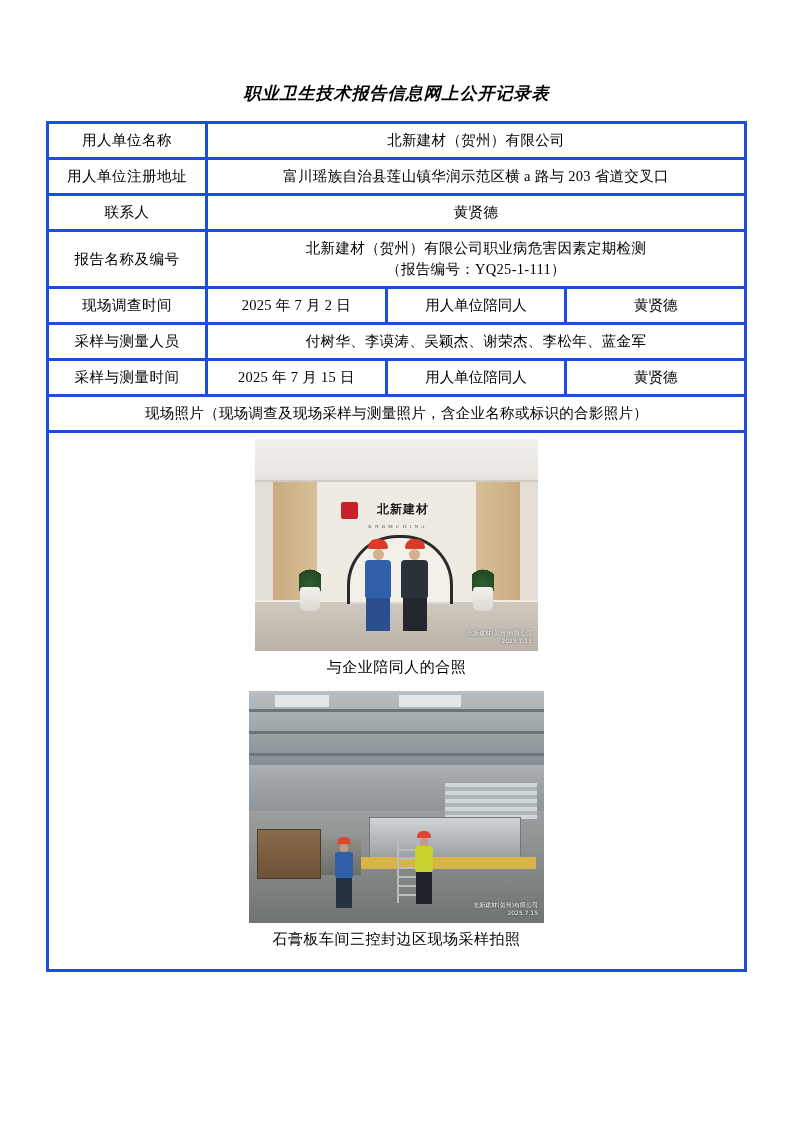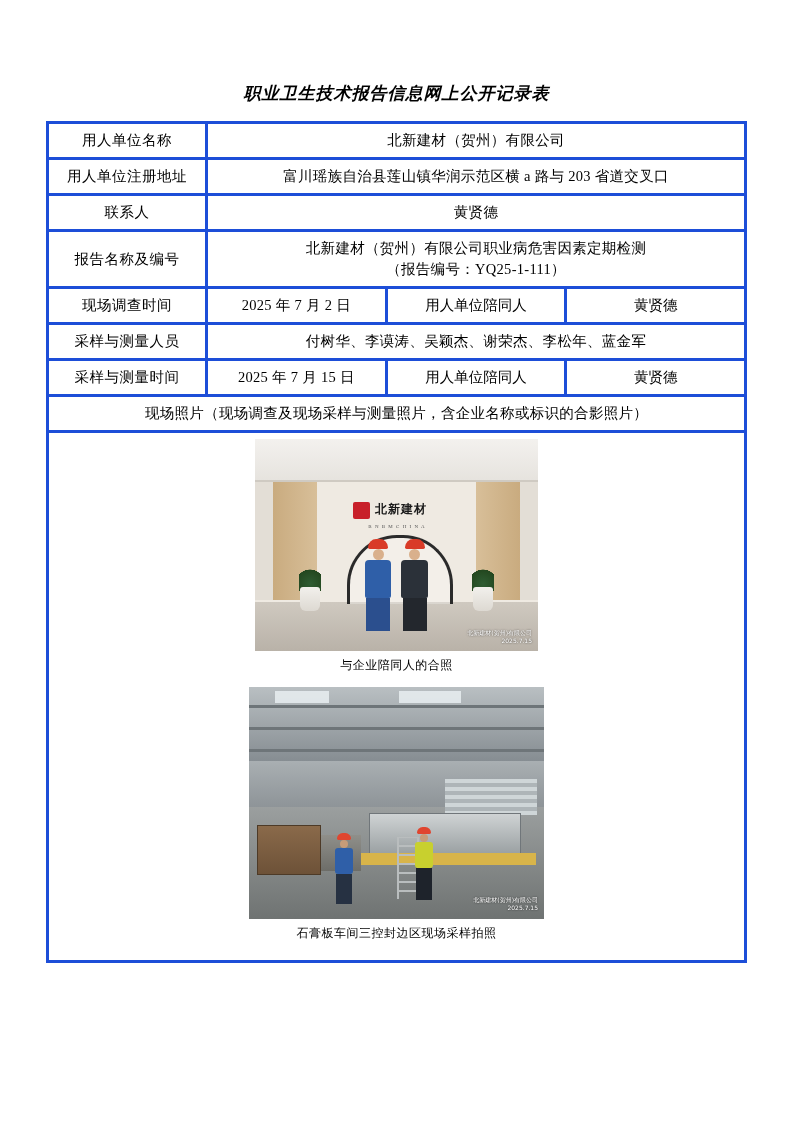--- a/index.html
+++ b/index.html
@@ -66,21 +66,21 @@
   }
   td.photos-body {
     padding: 10px 0 14px 0;
   }
   .photo-block {
     display: flex;
     flex-direction: column;
     align-items: center;
   }
   .photo-caption {
-    font-size: 12px;
+    font-size: 15px;
     margin: 6px 0 12px 0;
     letter-spacing: 0.5px;
   }
 
   
   .ph1 {
     width: 283px;
     height: 212px;
     position: relative;
     overflow: hidden;
@@ -112,22 +112,22 @@
   }
   .ph1 .panelR2 {
     position: absolute; right: 0px; top: 43px; width: 18px; height: 118px;
     background: #e3ded6;
   }
   .ph1 .floor {
     position: absolute; left: 0; top: 163px; width: 100%; height: 49px;
     background: linear-gradient(#cfc9c0,#b9b2a8);
   }
   .ph1 .logo-box {
-    position: absolute; left: 98px; top: 58px; width: 88px; height: 26px;
-    display: flex; align-items: center; justify-content: flex-start; font-family: Liberation Serif, serif;
+    position: absolute; left: 86px; top: 58px; width: 88px; height: 26px;
+    display: flex; align-items: center; justify-content: space-between; font-family: Liberation Serif, serif;
   }
   .ph1 .logo-sq {
     width: 17px; height: 17px; background: #c8202a; margin-right: 5px;
     border-radius: 2px;
   }
   .ph1 .logo-text {
     font-size: 12px; font-weight: bold; color: #1a1a1a; letter-spacing: 1px;
   }
   .ph1 .logo-sub {
     position: absolute; left: 98px; top: 84px; width: 88px;

